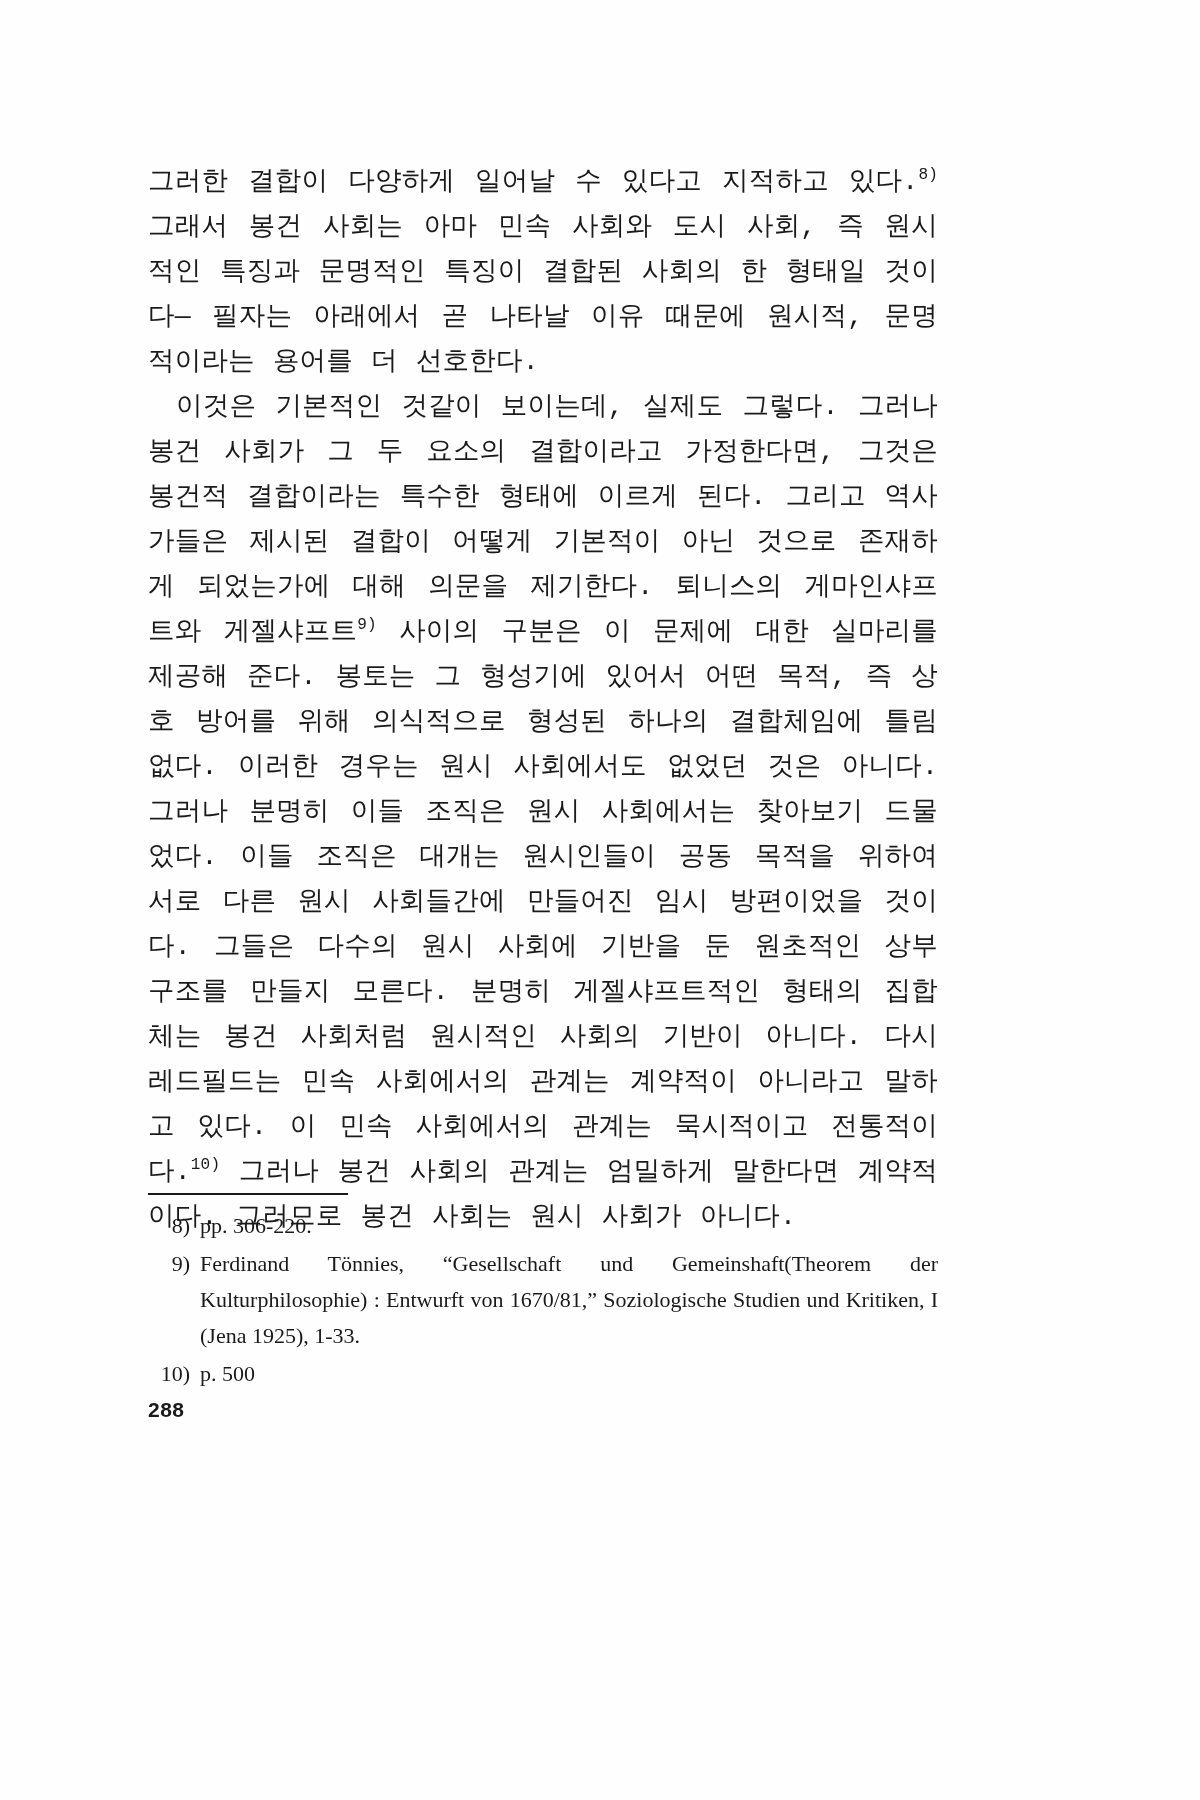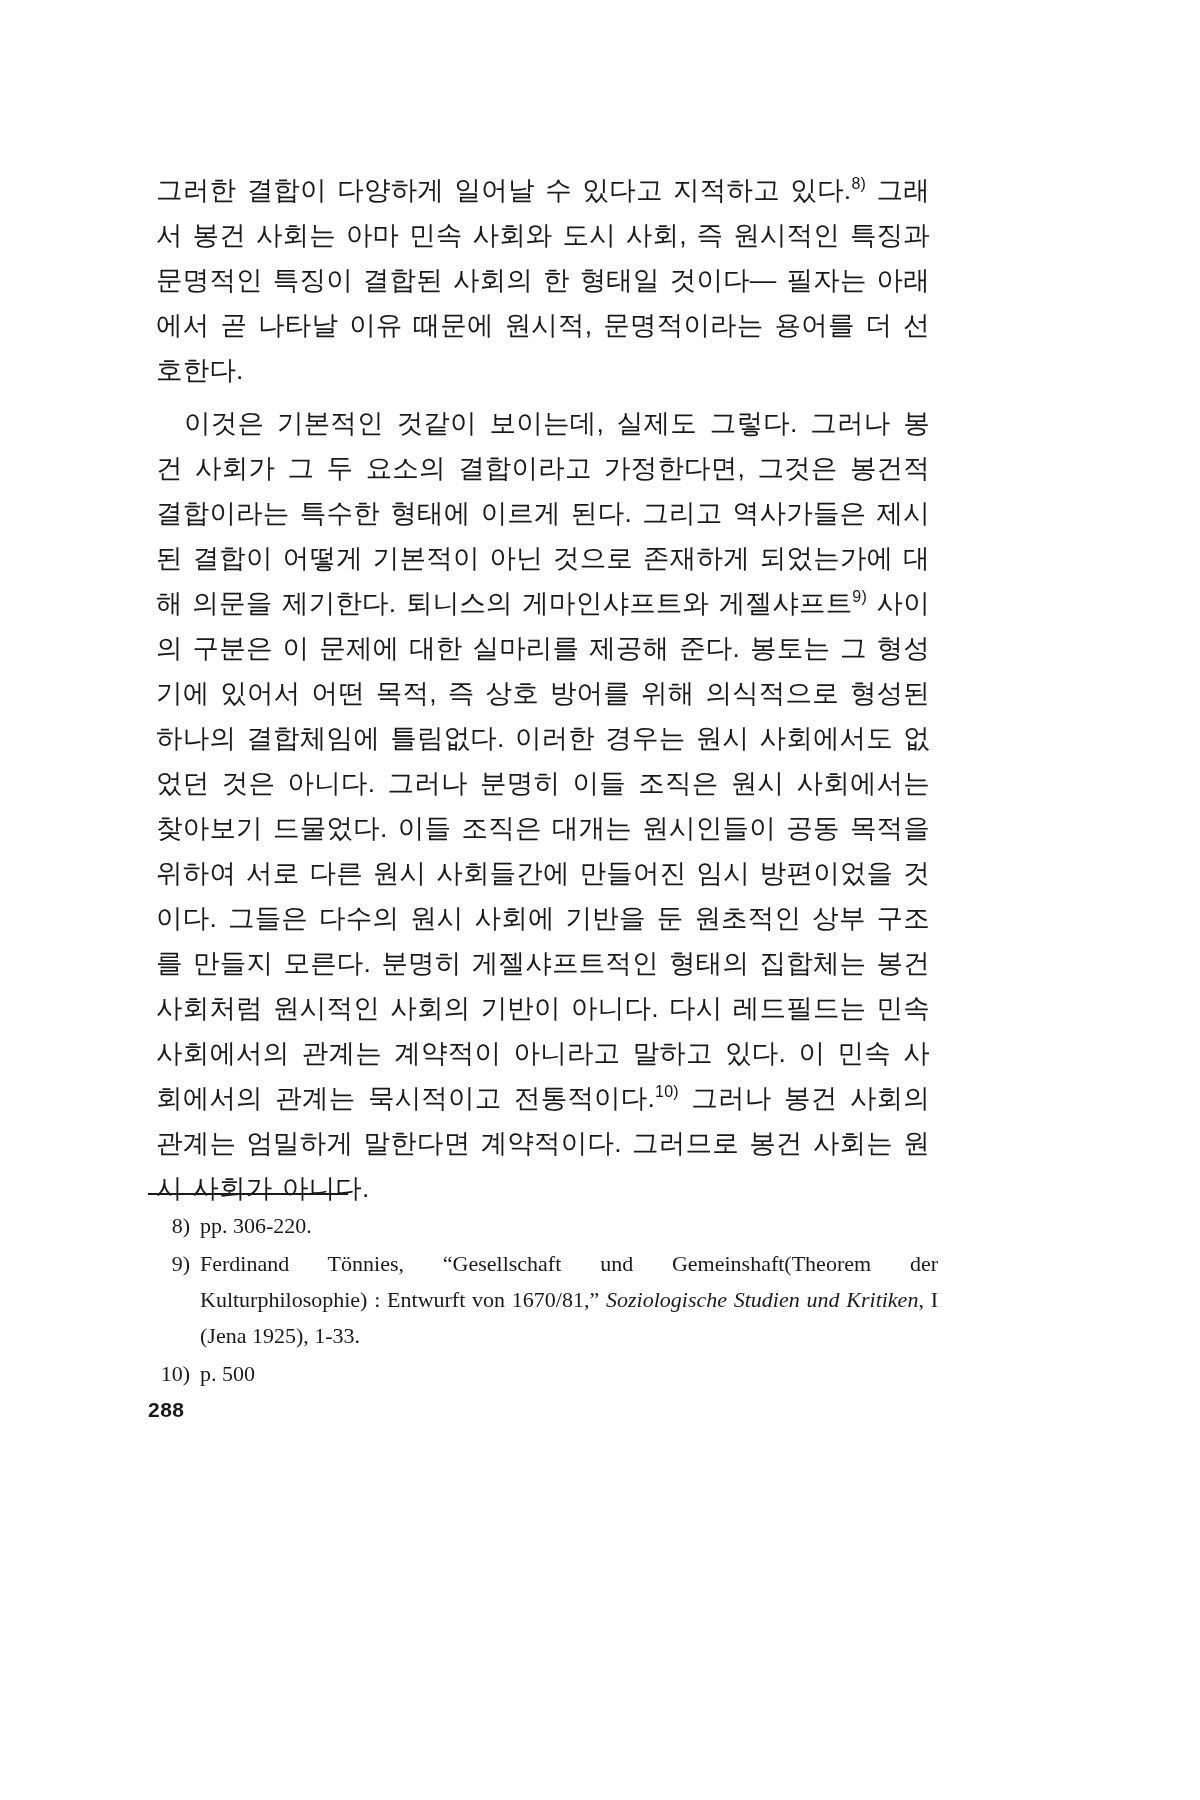--- a/index.html
+++ b/index.html
@@ -22,28 +22,28 @@
     height: 1800px;
     background: #fefefe;
   }
   .content {
     position: absolute;
     left: 148px;
     top: 160px;
     width: 790px;
   }
   .body-text p {
-    margin: 8px;
+    margin: 0;
     font-size: 26.5px;
     line-height: 45px;
     text-align: justify;
     text-justify: inter-character;
     letter-spacing: 0.2px;
     word-spacing: 2px;
-    font-family: Liberation Sans, sans-serif;
+    font-family: Liberation Mono, monospace;
   }
   .body-text p.indent {
     text-indent: 28px;
   }
   .sup {
     font-size: 16px;
     vertical-align: super;
     line-height: 0;
   }
   .rule {
@@ -72,21 +72,20 @@
     flex: 0 0 52px;
     text-align: right;
     padding-right: 10px;
     box-sizing: border-box;
   }
   .fn .txt {
     flex: 1;
     text-align: justify;
   }
   .fn .txt .ital {
-    font-style: italic;
   }
   .page-number {
     position: absolute;
     left: 148px;
     top: 1398px;
     font-size: 21px;
     font-weight: bold;
     font-family: "Liberation Sans", sans-serif;
     letter-spacing: 0.5px;
   }

